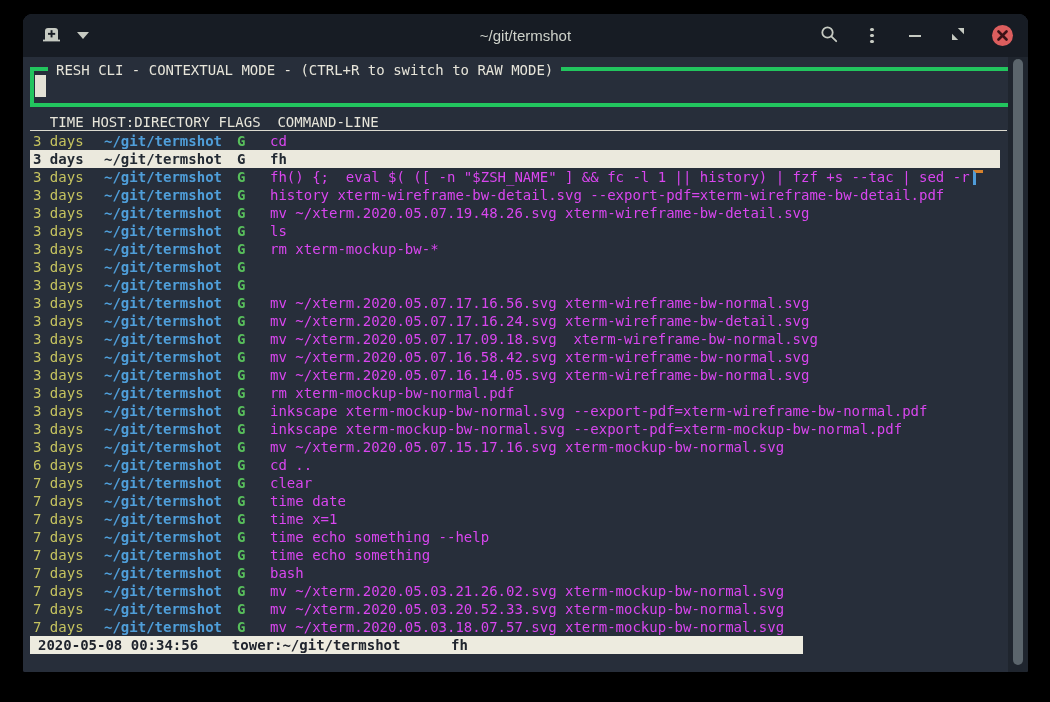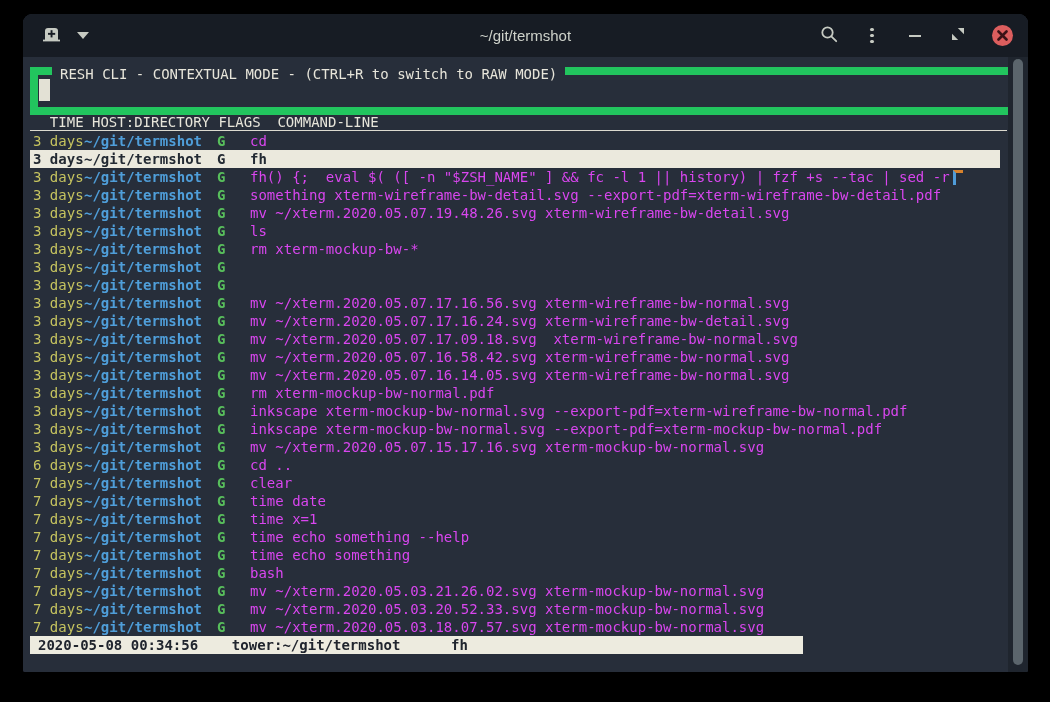--- a/index.html
+++ b/index.html
@@ -23,29 +23,29 @@
   .min-dash{width:12px;height:2px;background:#c6cac2;}
   .close-btn{width:21px;height:21px;border-radius:50%;background:#dc5e5e;display:flex;
              align-items:center;justify-content:center;cursor:pointer;}
   
   .terminal{position:relative;height:615px;background:#272e3a;color:#e7e5da;
             font-size:14px;line-height:18px;}
   .scroll-track{position:absolute;right:0;top:0;bottom:0;width:20px;background:#1f252e;}
   .scroll-thumb{position:absolute;right:5px;top:2px;width:10px;height:606px;background:#5b656c;
                 border-radius:5px;cursor:grab;}
   .resh-box{position:absolute;left:7px;top:10px;width:974px;height:32px;
-            border:8px solid #22c55e;}
+            border:4px solid #22c55e;}
   .resh-title{position:absolute;top:-10px;left:14px;background:#272e3a;padding:0 8px;
               white-space:pre;color:#e7e5da;}
   .cursor{position:absolute;left:1px;top:4px;width:11px;height:22px;background:#e3e1d5;}
   .table-header{position:absolute;left:7px;top:56px;width:977px;height:18px;
                 border-bottom:1px solid #dcdacf;white-space:pre;padding-left:3px;box-sizing:border-box;}
   .rows{position:absolute;left:0;top:75px;width:1005px;}
   .row{height:18px;display:flex;align-items:center;padding-left:10px;white-space:pre;}
-  .c-time{width:51px;margin-right:0;color:#c5c35f;flex:none;}
+  .c-time{width:51px;margin-right:20px;color:#c5c35f;flex:none;}
   .c-dir{width:118px;margin-right:15px;color:#4f9ed9;font-weight:bold;flex:none;}
   .c-flag{width:9px;margin-right:24px;color:#58bf5c;font-weight:bold;flex:none;}
   .c-cmd{color:#d946ef;}
   .row.selected{background:#ebe9dd;margin-left:7px;padding-left:3px;width:967px;font-weight:bold;}
   .row.selected .c-time,.row.selected .c-dir,.row.selected .c-flag,.row.selected .c-cmd{color:#232a33;}
   .trunc{display:inline-block;width:7px;height:12px;border-top:3px solid #d7822c;
          border-left:3px solid #4f9cd8;margin-left:3px;flex:none;}
   .status-bar{position:absolute;left:7px;top:579px;width:773px;height:18px;background:#edebdf;
               color:#20252e;font-weight:bold;white-space:pre;padding-left:8px;box-sizing:border-box;
               line-height:18px;}
@@ -137,21 +137,21 @@
     <span class="c-time">3 days</span>
     <span class="c-dir">~/git/termshot</span>
     <span class="c-flag">G</span>
     <span class="c-cmd">fh() {;  eval $( ([ -n "$ZSH_NAME" ] &amp;&amp; fc -l 1 || history) | fzf +s --tac | sed -r</span>
   <span class="trunc"></span></div>
 
   <div class="row">
     <span class="c-time">3 days</span>
     <span class="c-dir">~/git/termshot</span>
     <span class="c-flag">G</span>
-    <span class="c-cmd">something xterm-wireframe-bw-detail.svg --export-pdf=xterm-wireframe-bw-detail.pdf</span>
+    <span class="c-cmd">history xterm-wireframe-bw-detail.svg --export-pdf=xterm-wireframe-bw-detail.pdf</span>
   </div>
 
   <div class="row">
     <span class="c-time">3 days</span>
     <span class="c-dir">~/git/termshot</span>
     <span class="c-flag">G</span>
     <span class="c-cmd">mv ~/xterm.2020.05.07.19.48.26.svg xterm-wireframe-bw-detail.svg</span>
   </div>
 
   <div class="row">

